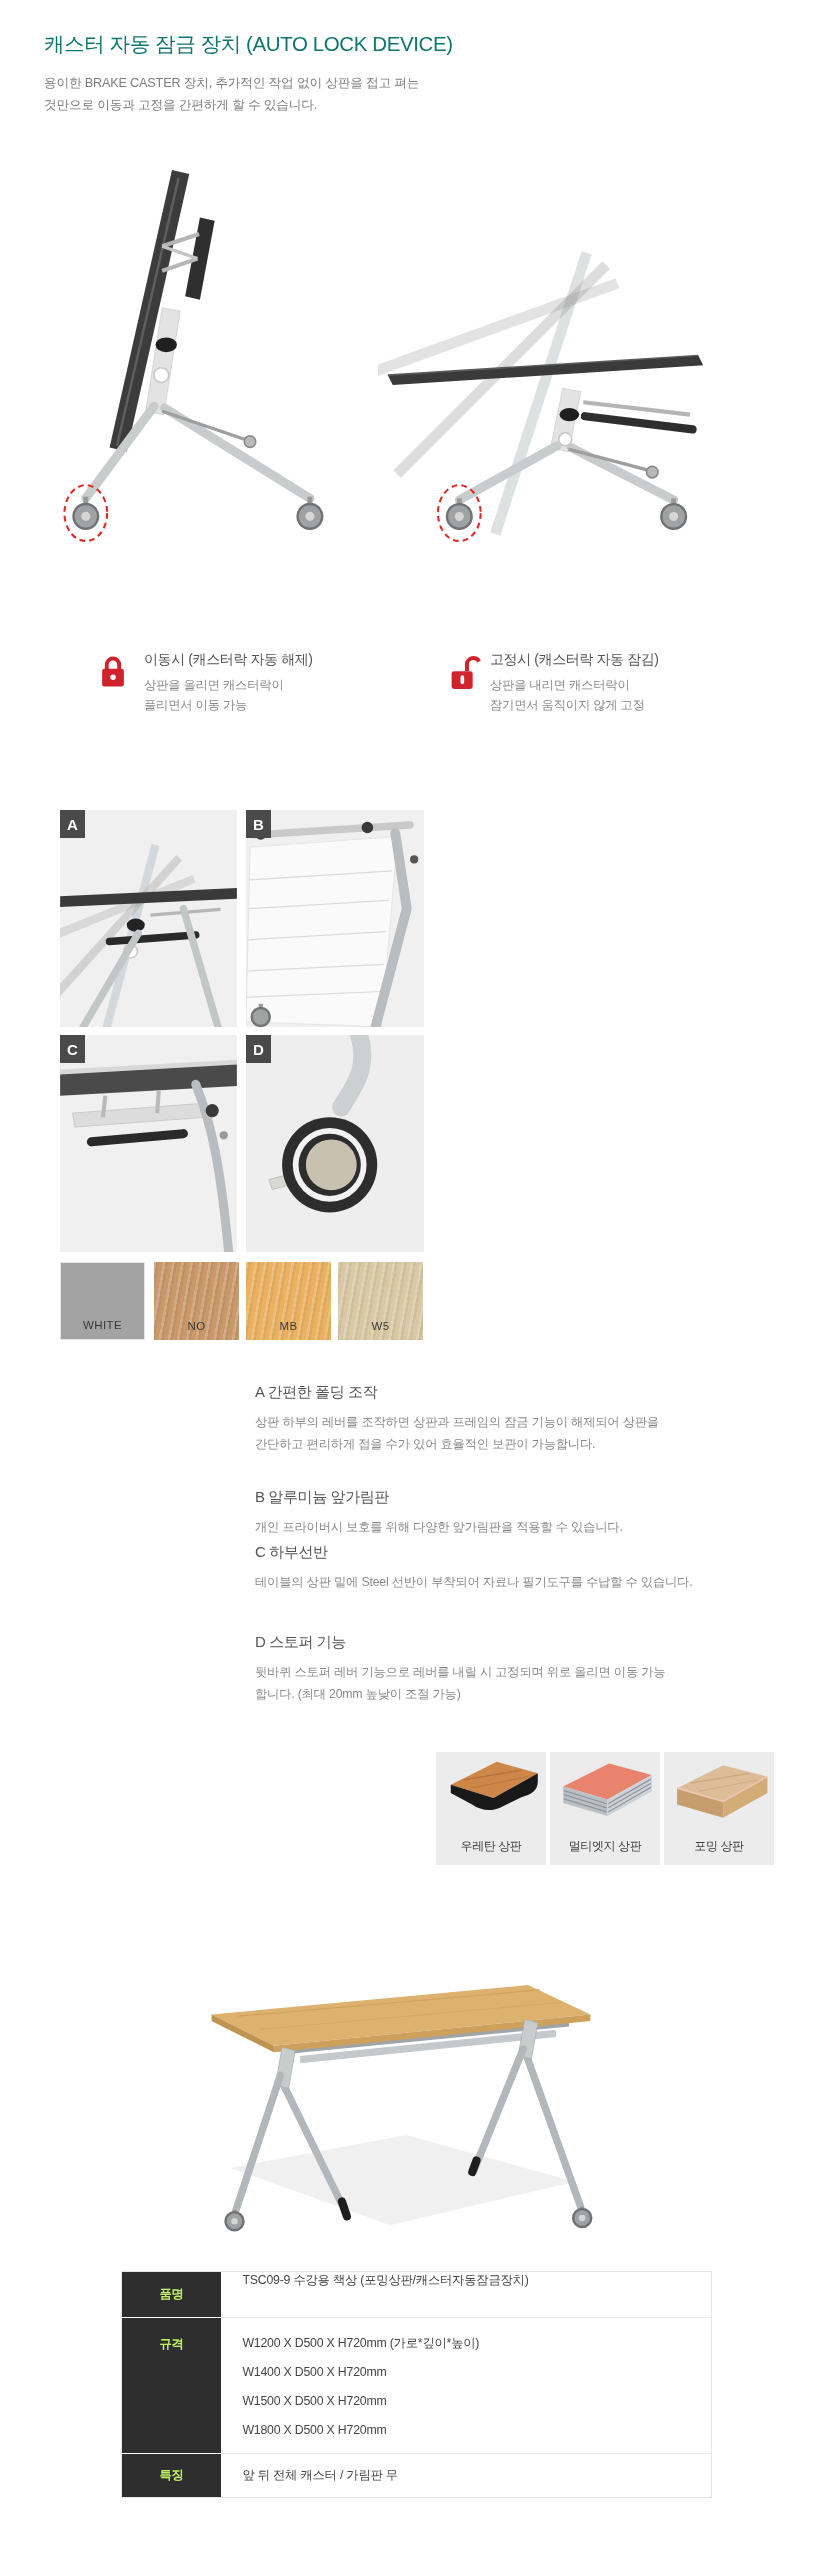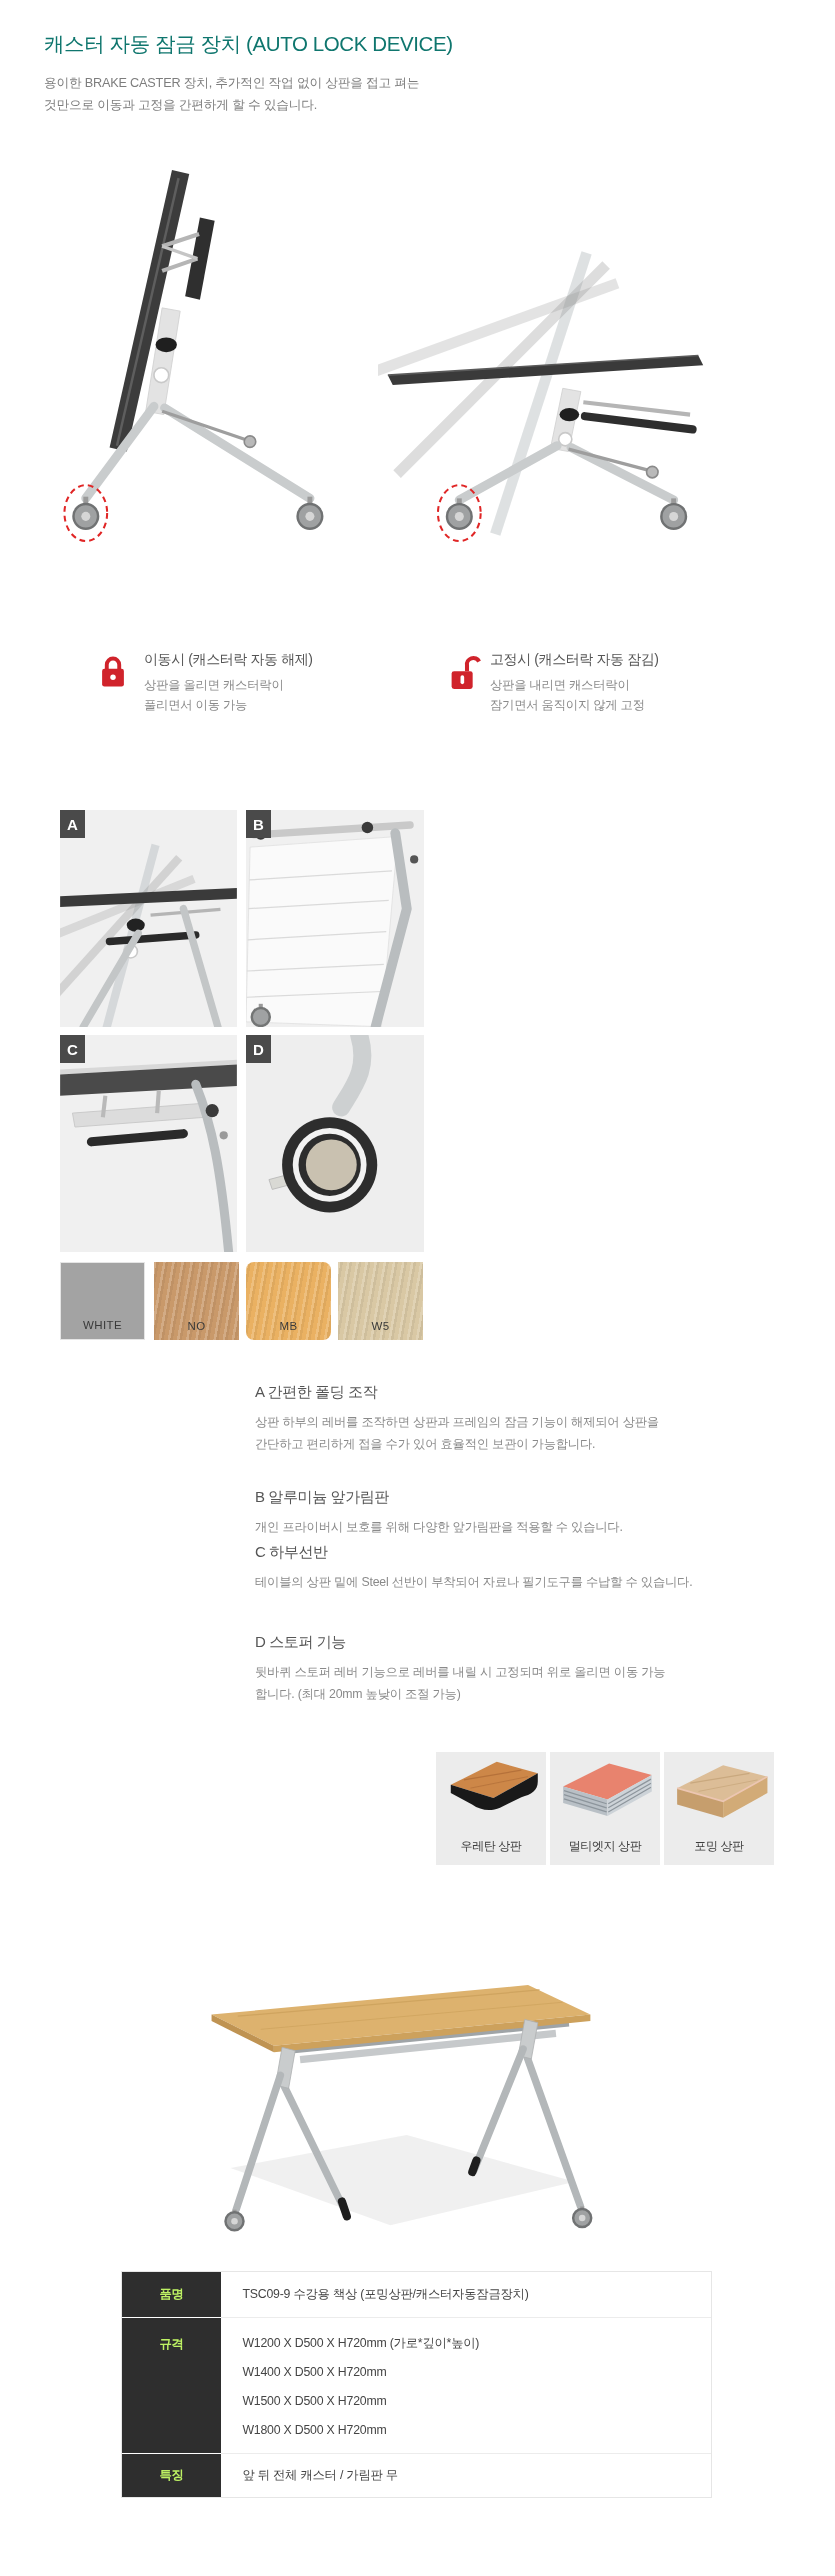--- a/index.html
+++ b/index.html
@@ -31,21 +31,21 @@
   
   .panel-card{top:1752px;width:110px;height:113px;background:#ececec;}
   .panel-label{position:absolute;left:0;right:0;bottom:10px;text-align:center;font-size:12px;color:#3c3c3c;letter-spacing:-0.4px;}
   
   .spec-table{left:121px;top:2271px;width:589px;border:0.8px solid #e6e6e6;background:#fff;}
   .spec-row{display:flex;}
   .spec-row + .spec-row .spec-label{border-top:1.6px solid #ffffff;}
   .spec-row + .spec-row .spec-value{border-top:0.8px solid #ececec;}
   .spec-label{width:99px;flex:0 0 99px;background:#2e2e2e;color:#bef264;font-size:12.3px;font-weight:600;display:flex;justify-content:center;letter-spacing:-0.4px;}
   .spec-value{flex:1;padding-left:21.4px;color:#454545;font-size:12.3px;letter-spacing:-0.2px;}
-  .r1{height:45px;} .r1 .spec-label{align-items:center;} .r1 .spec-value{display:flex;align-items:center;}
+  .r1{height:45px;} .r1 .spec-label{align-items:center;} .r1 .spec-value{display:flex;}
   .r2{height:136px;} .r2 .spec-label{align-items:flex-start;padding-top:18px;} .r2 .spec-value{padding-top:10.7px;}
   .r2 .spec-value div{line-height:29px;}
   .r3{height:44px;} .r3 .spec-label{align-items:center;} .r3 .spec-value{display:flex;align-items:center;}
 </style>
 </head>
 <body>
 
 <div class="page">
 
   <div class="abs page-title">캐스터 자동 잠금 장치 (AUTO LOCK DEVICE)</div>
@@ -198,21 +198,21 @@
     </div>
   </div>
 
   <div class="abs swatch-row">
     <div class="swatch" style="left: 0px; border: 0.8px solid rgb(229, 229, 229); box-sizing: border-box; background-color: #a3a3a3;">
       <div class="swatch-label">WHITE</div>
     </div>
     <div class="swatch grain" style="left: 94px; background-color: rgb(201, 153, 106);">
       <div class="swatch-label">NO</div>
     </div>
-    <div class="swatch grain" style="left: 186px; background-color: rgb(234, 177, 98); border-radius: 8px;">
+    <div class="swatch grain" style="left: 186px; background-color: rgb(234, 177, 98);">
       <div class="swatch-label">MB</div>
     </div>
     <div class="swatch grain" style="left: 278px; background-color: rgb(217, 200, 164);">
       <div class="swatch-label">W5</div>
     </div>
   </div>
 
   <div class="abs feature" style="top:1383px;">
     <div class="feature-title">A 간편한 폴딩 조작</div>
     <div class="feature-line">상판 하부의 레버를 조작하면 상판과 프레임의 잠금 기능이 해제되어 상판을</div>

